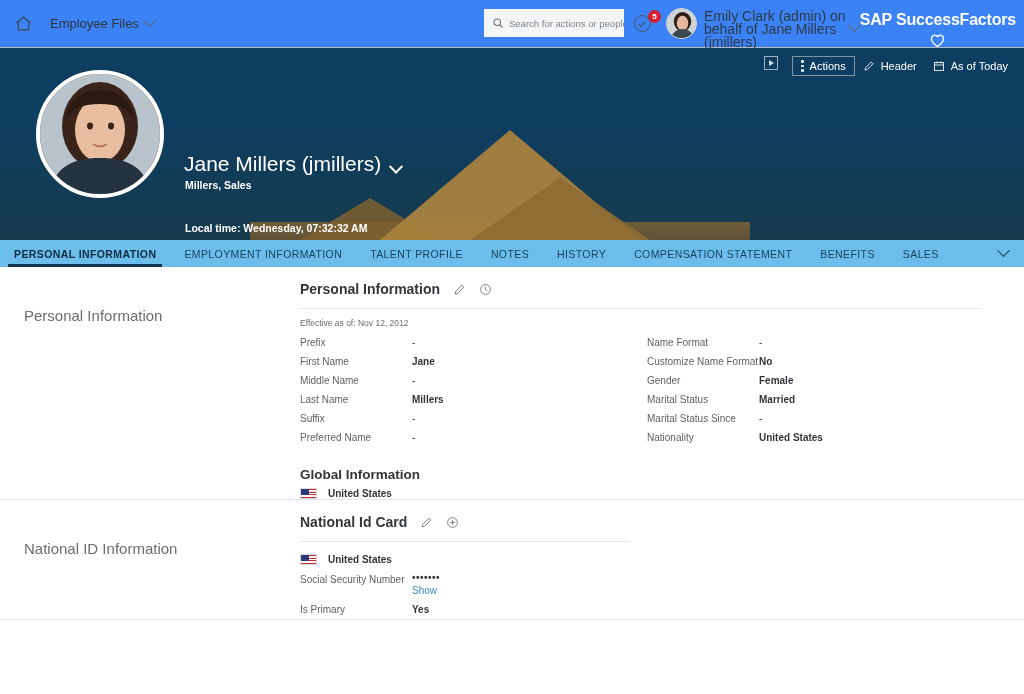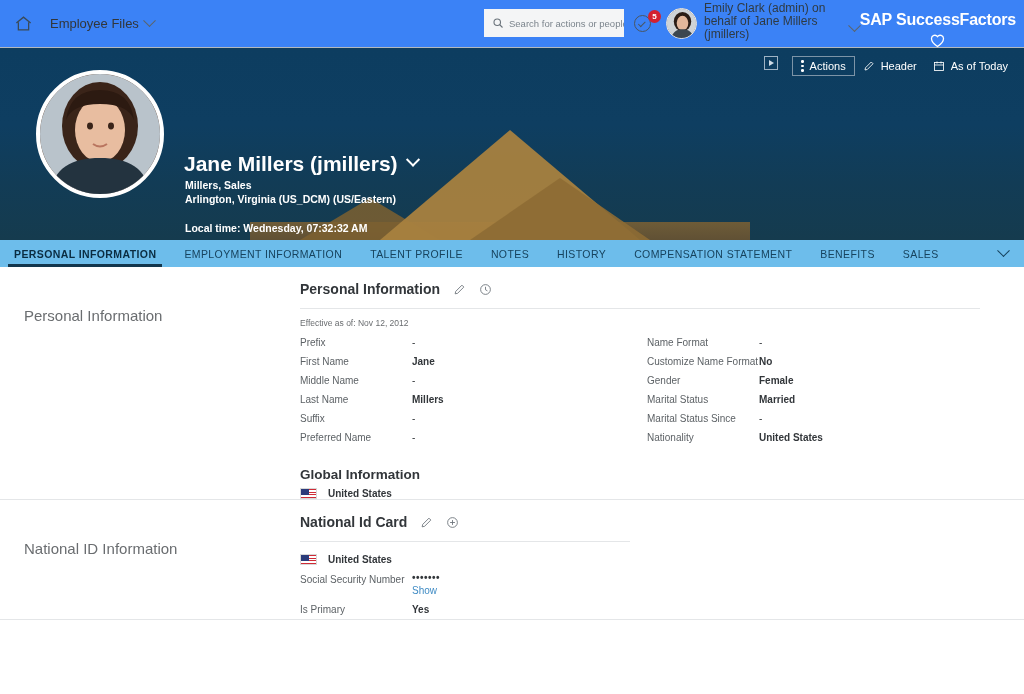--- a/index.html
+++ b/index.html
@@ -72,22 +72,22 @@
     padding: 0 2px;
   }
 
   .useravatar {
     position: absolute; left: 666px; top: 8px;
     width: 31px; height: 31px; border-radius: 50%;
     overflow: hidden; border: 1.5px solid #e8eaec;
     background: #8a7364;
   }
   .username {
-    position: absolute; left: 704px; top: 2px;
-    font-size: 12px; line-height: 13px; color: #2f3a42; width: 142px;
+    position: absolute; left: 704px; top: 10px;
+    font-size: 14px; line-height: 13px; color: #2f3a42; width: 142px;
   }
   .user-chev { position: absolute; left: 850px; top: 19px; }
   .brand {
     position: absolute; right: 8px; top: 11px;
     display: flex; align-items: center; gap: 3px;
     font-size: 16px; font-weight: bold; color: #ffffff;
     letter-spacing: -0.2px;
     flex-direction: column;
   }
   .heart { width: 17px; height: 17px; }
@@ -133,22 +133,22 @@
 
   .avatar-big {
     position: absolute; left: 36px; top: 22px;
     width: 128px; height: 128px; border-radius: 50%;
     border: 4px solid #ffffff; overflow: hidden;
     background: #6b5344;
   }
 
   .pname {
     position: absolute; left: 184px; top: 104px;
-    font-size: 21px; color: #ffffff; font-weight: bold;
-    display: flex; align-items: center; gap: 10px;
+    font-size: 21px; color: #ffffff; font-weight: normal;
+    display: flex; align-items: flex-end; gap: 10px;
   }
   .pname .chev-w {
     display: inline-block; width: 10px; height: 10px;
     border-right: 2px solid #ffffff; border-bottom: 2px solid #ffffff;
     transform: rotate(45deg) translate(-3px,-3px);
   }
   .pmeta {
     position: absolute; left: 185px; top: 131px;
     font-size: 10.5px; color: #ffffff; line-height: 13.8px; font-weight: bold;
   }
@@ -341,21 +341,20 @@
     </svg>
   </div>
 
   <div class="pname">
     <span>Jane Millers (jmillers)</span>
     <span class="chev-w"></span>
   </div>
 
   <div class="pmeta">
     <div>Millers, Sales</div>
-    <div>Arlington, Virginia (US_DCM) (US/Eastern)</div>
   </div>
 
   <div class="ptime">Local time: Wednesday, 07:32:32 AM</div>
 
   <div class="bnr-tools">
     <div class="media-btn">
         <i></i>
       </div>
 
     <div class="tool-btn boxed">

